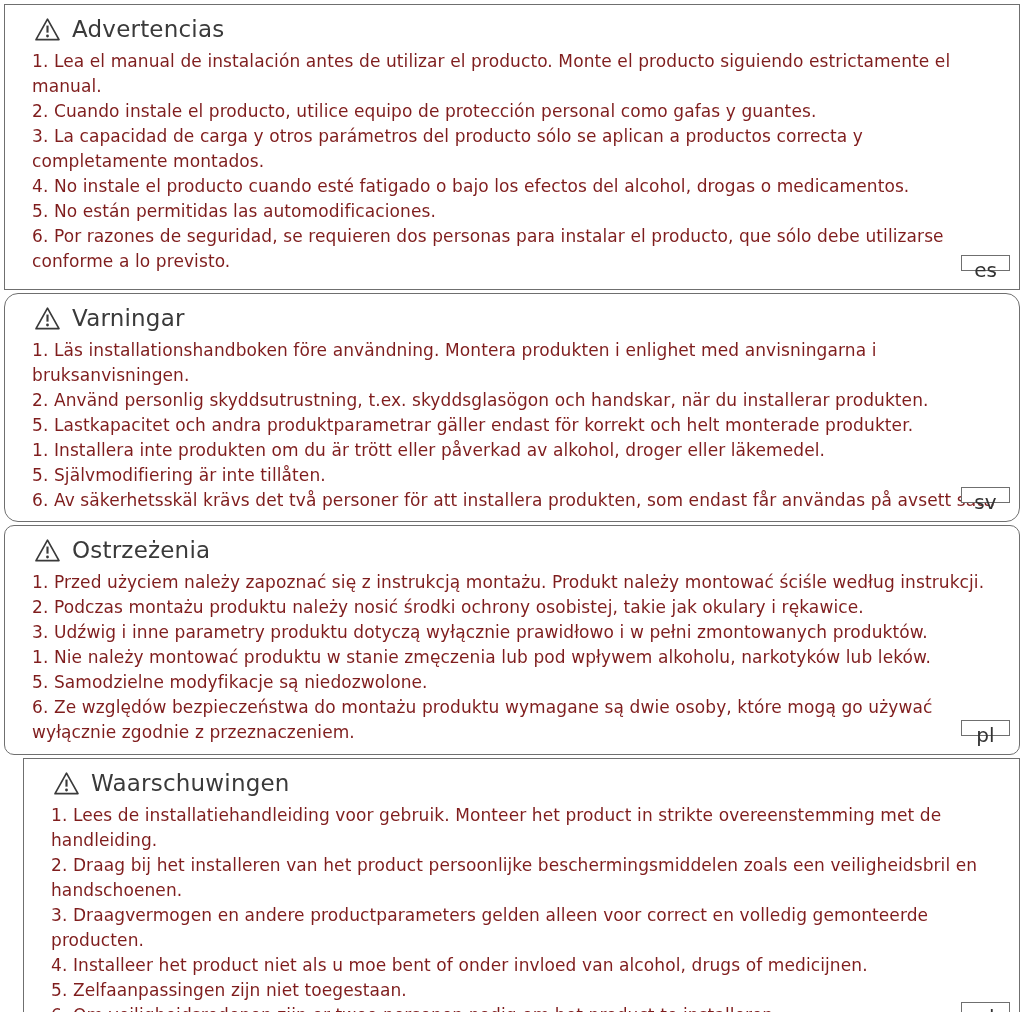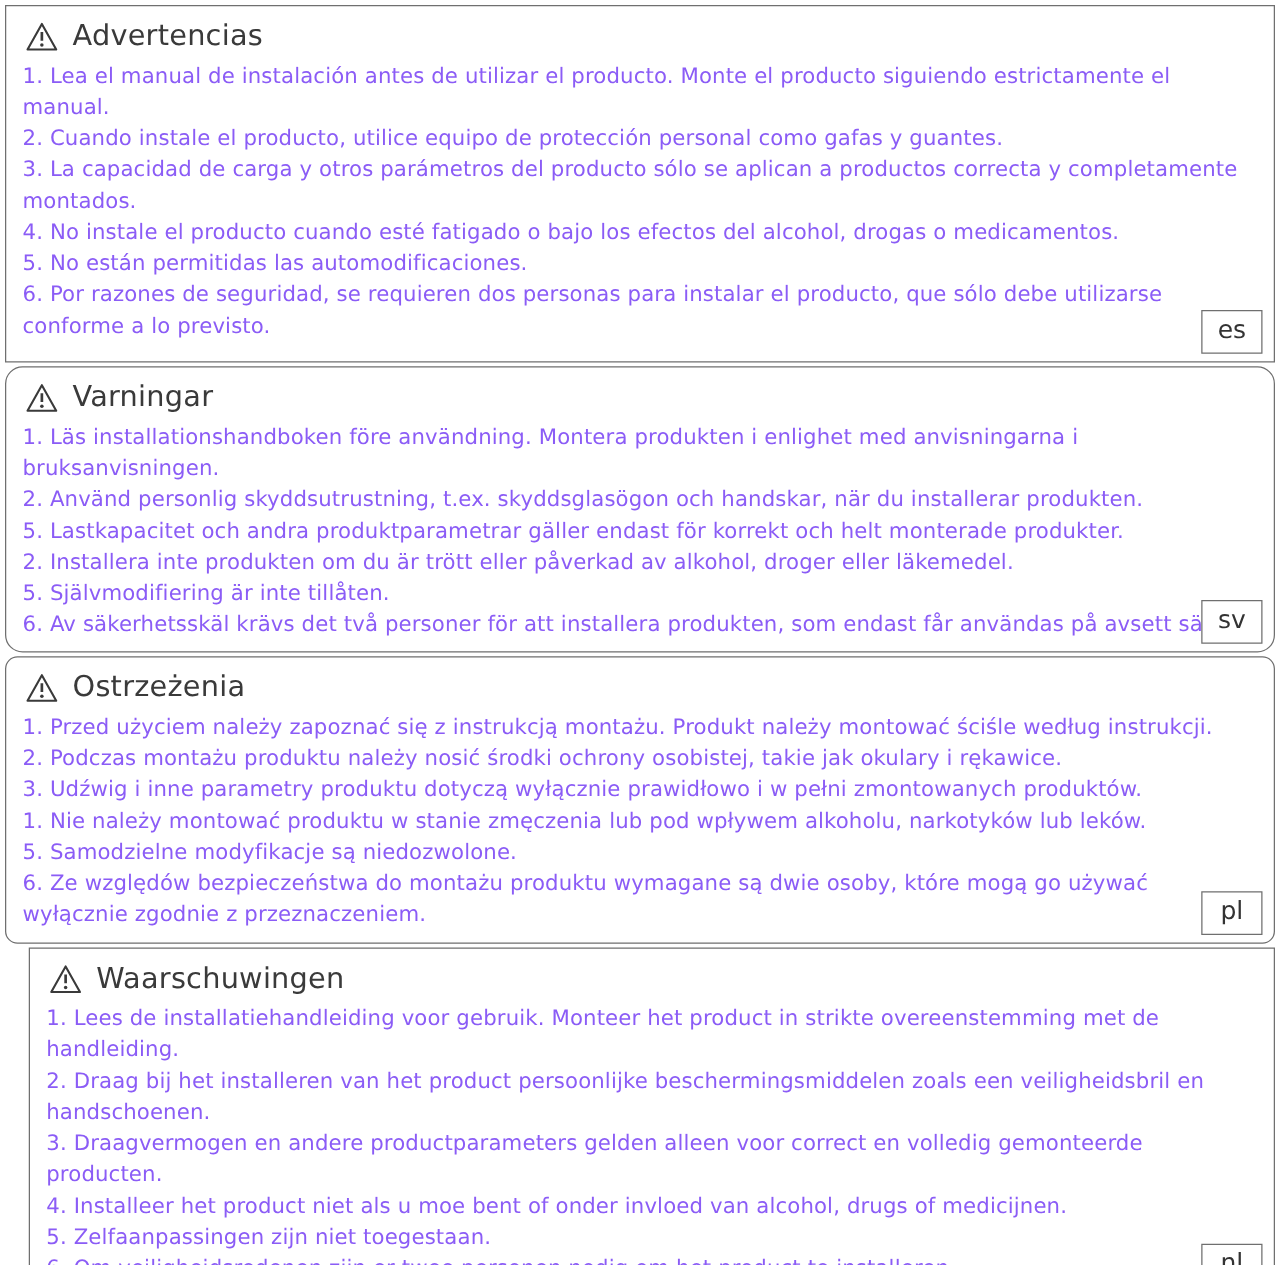--- a/index.html
+++ b/index.html
@@ -14,21 +14,21 @@
     box-sizing: border-box;
     padding: 4px 4px;
     display: flex;
     flex-direction: column;
     gap: 3px;
   }
   .warn-section {
     position: relative;
     box-sizing: border-box;
     border: 1px solid #6f6f6f;
-    padding: 8px 20px 8px 13px;
+    padding: 8px 20px 8px 27px;
     background: #ffffff;
     flex: 0 0 auto;
   }
   .warn-section:nth-child(1) { min-height: 286px; }
   .warn-section:nth-child(2) { min-height: 222px; border-radius: 14px; }
   .warn-section:nth-child(3) { min-height: 230px; border-radius: 10px; }
   .warn-section:nth-child(4) { min-height: 254px; margin-left: 19px; }
   .section-title {
     display: flex;
     align-items: center;
@@ -38,31 +38,31 @@
     color: #3a3a3a;
     margin: 3px 0 7px 2px;
     letter-spacing: 0.2px;
   }
   .warning-icon { display: inline-flex; }
   .warning-icon svg { display: block; }
   .items { margin: 0; }
   .item {
     font-size: 17px;
     line-height: 25px;
-    color: #8b5cf6;
+    color: #7f1d1d;
     margin: 0;
     letter-spacing: 0.1px;
   }
   .lang-badge {
     position: absolute;
     right: 9px;
-    bottom: 6px;
+    bottom: 18px;
     box-sizing: border-box;
     min-width: 49px;
-    height: 35px;
+    height: 16px;
     border: 1px solid #6f6f6f;
     background: #ffffff;
     color: #333333;
     font-size: 20px;
     line-height: 28px;
     text-align: center;
     padding: 0 12px;
   }
 </style>
 </head>
@@ -99,21 +99,21 @@
           <line x1="12" y1="7.5" x2="12" y2="13.8" stroke="#3a3a3a" stroke-width="1.9"></line>
           <circle cx="12" cy="16.8" r="1.25" fill="#3a3a3a"></circle>
         </svg>
       </span>
       <span class="title-text">Varningar</span>
     </h2>
     <div class="items">
         <p class="item">1. Läs installationshandboken före användning. Montera produkten i enlighet med anvisningarna i bruksanvisningen.</p>
         <p class="item">2. Använd personlig skyddsutrustning, t.ex. skyddsglasögon och handskar, när du installerar produkten.</p>
         <p class="item">5. Lastkapacitet och andra produktparametrar gäller endast för korrekt och helt monterade produkter.</p>
-        <p class="item">2. Installera inte produkten om du är trött eller påverkad av alkohol, droger eller läkemedel.</p>
+        <p class="item">1. Installera inte produkten om du är trött eller påverkad av alkohol, droger eller läkemedel.</p>
         <p class="item">5. Självmodifiering är inte tillåten.</p>
         <p class="item">6. Av säkerhetsskäl krävs det två personer för att installera produkten, som endast får användas på avsett sätt.</p>
       </div>
     <div class="lang-badge">sv</div>
   </section>
 
   <section class="warn-section">
     <h2 class="section-title">
       <span class="warning-icon">
         <svg width="27" height="25" viewBox="0 0 24 22" aria-hidden="true">

